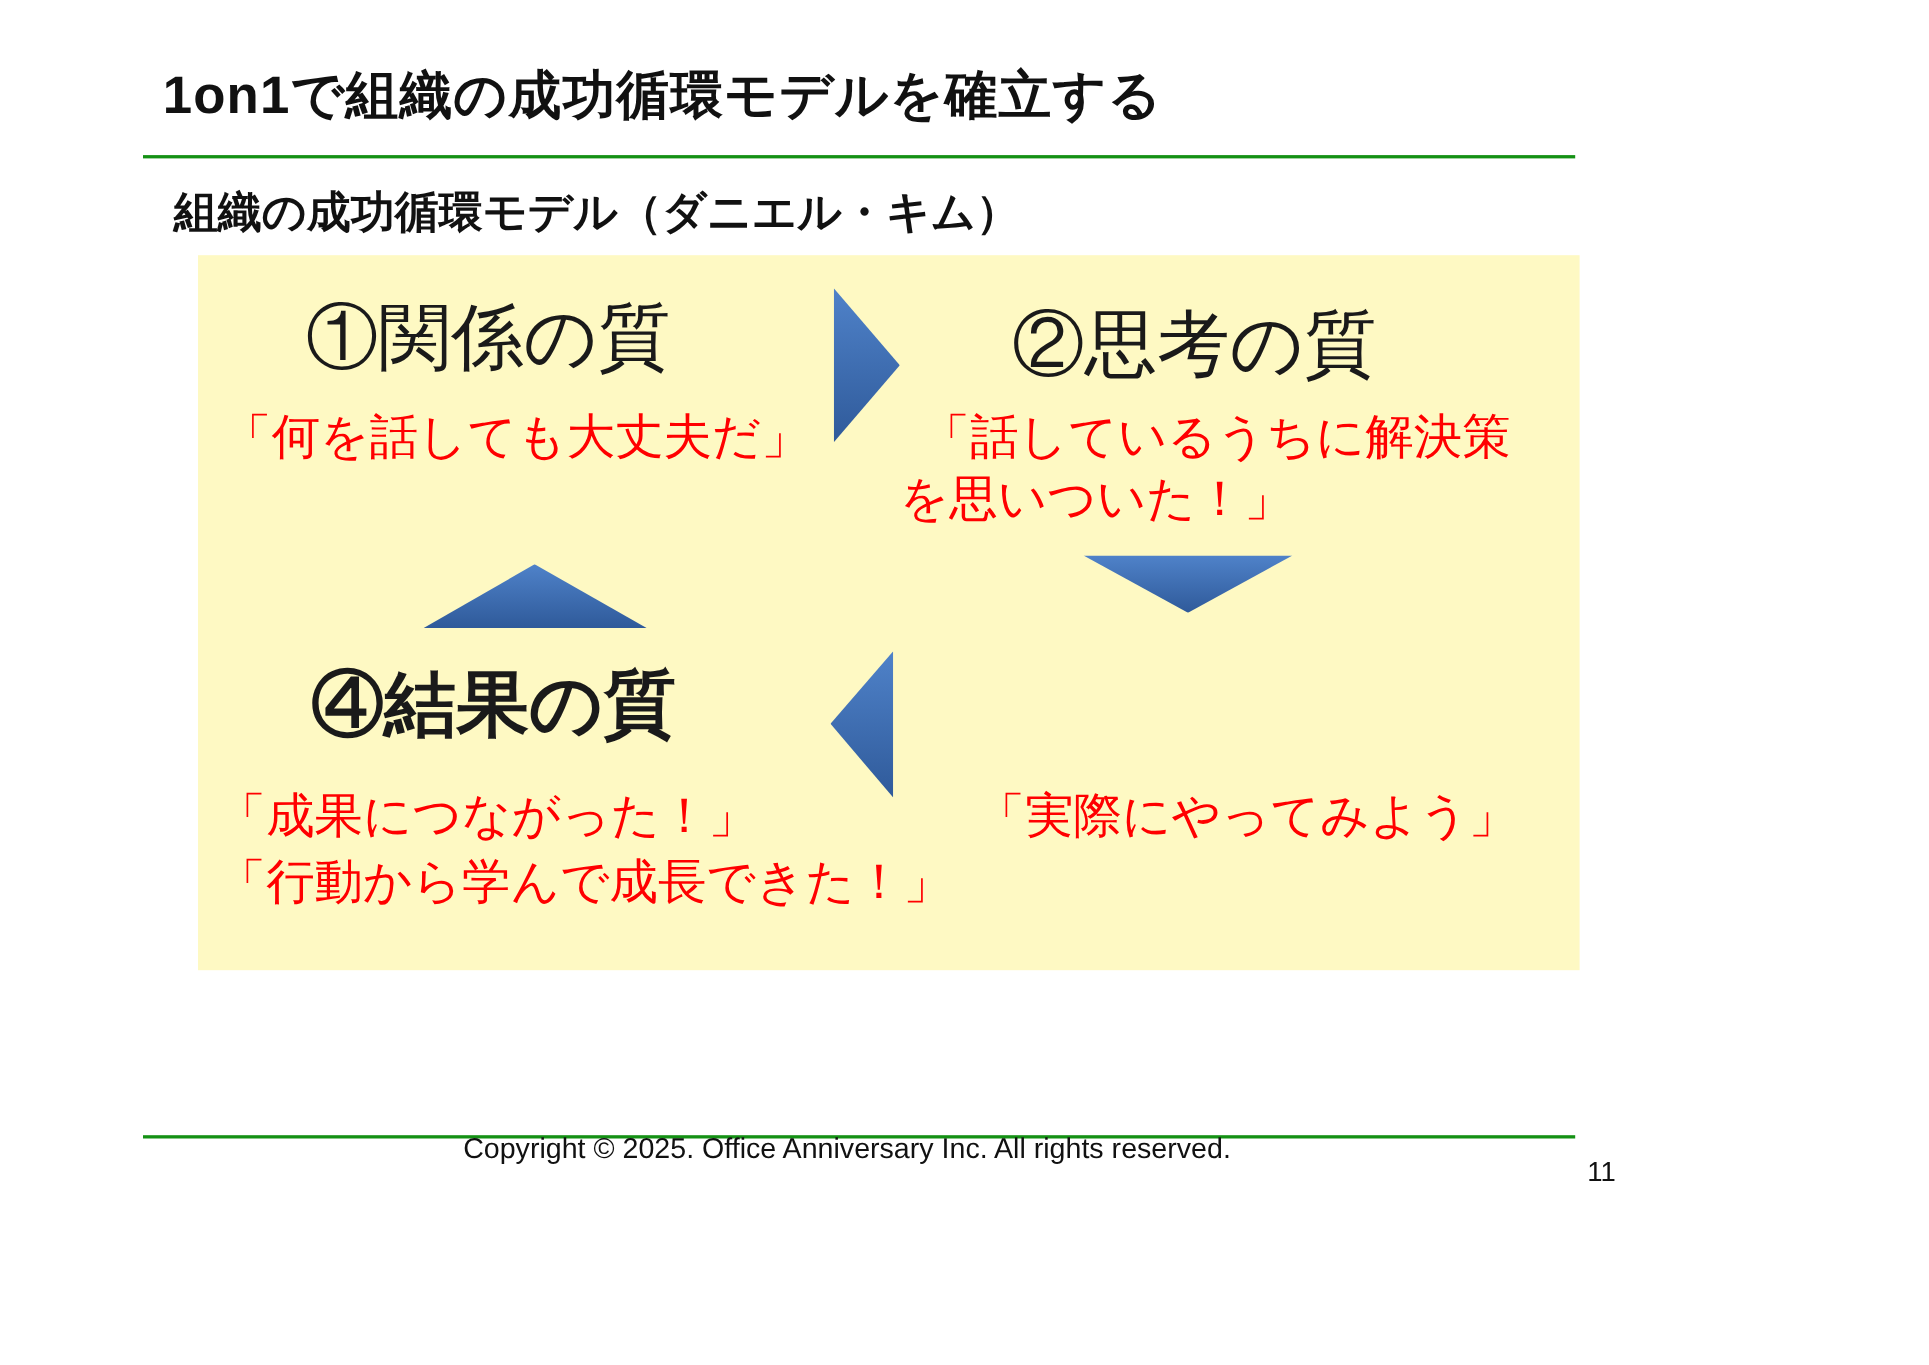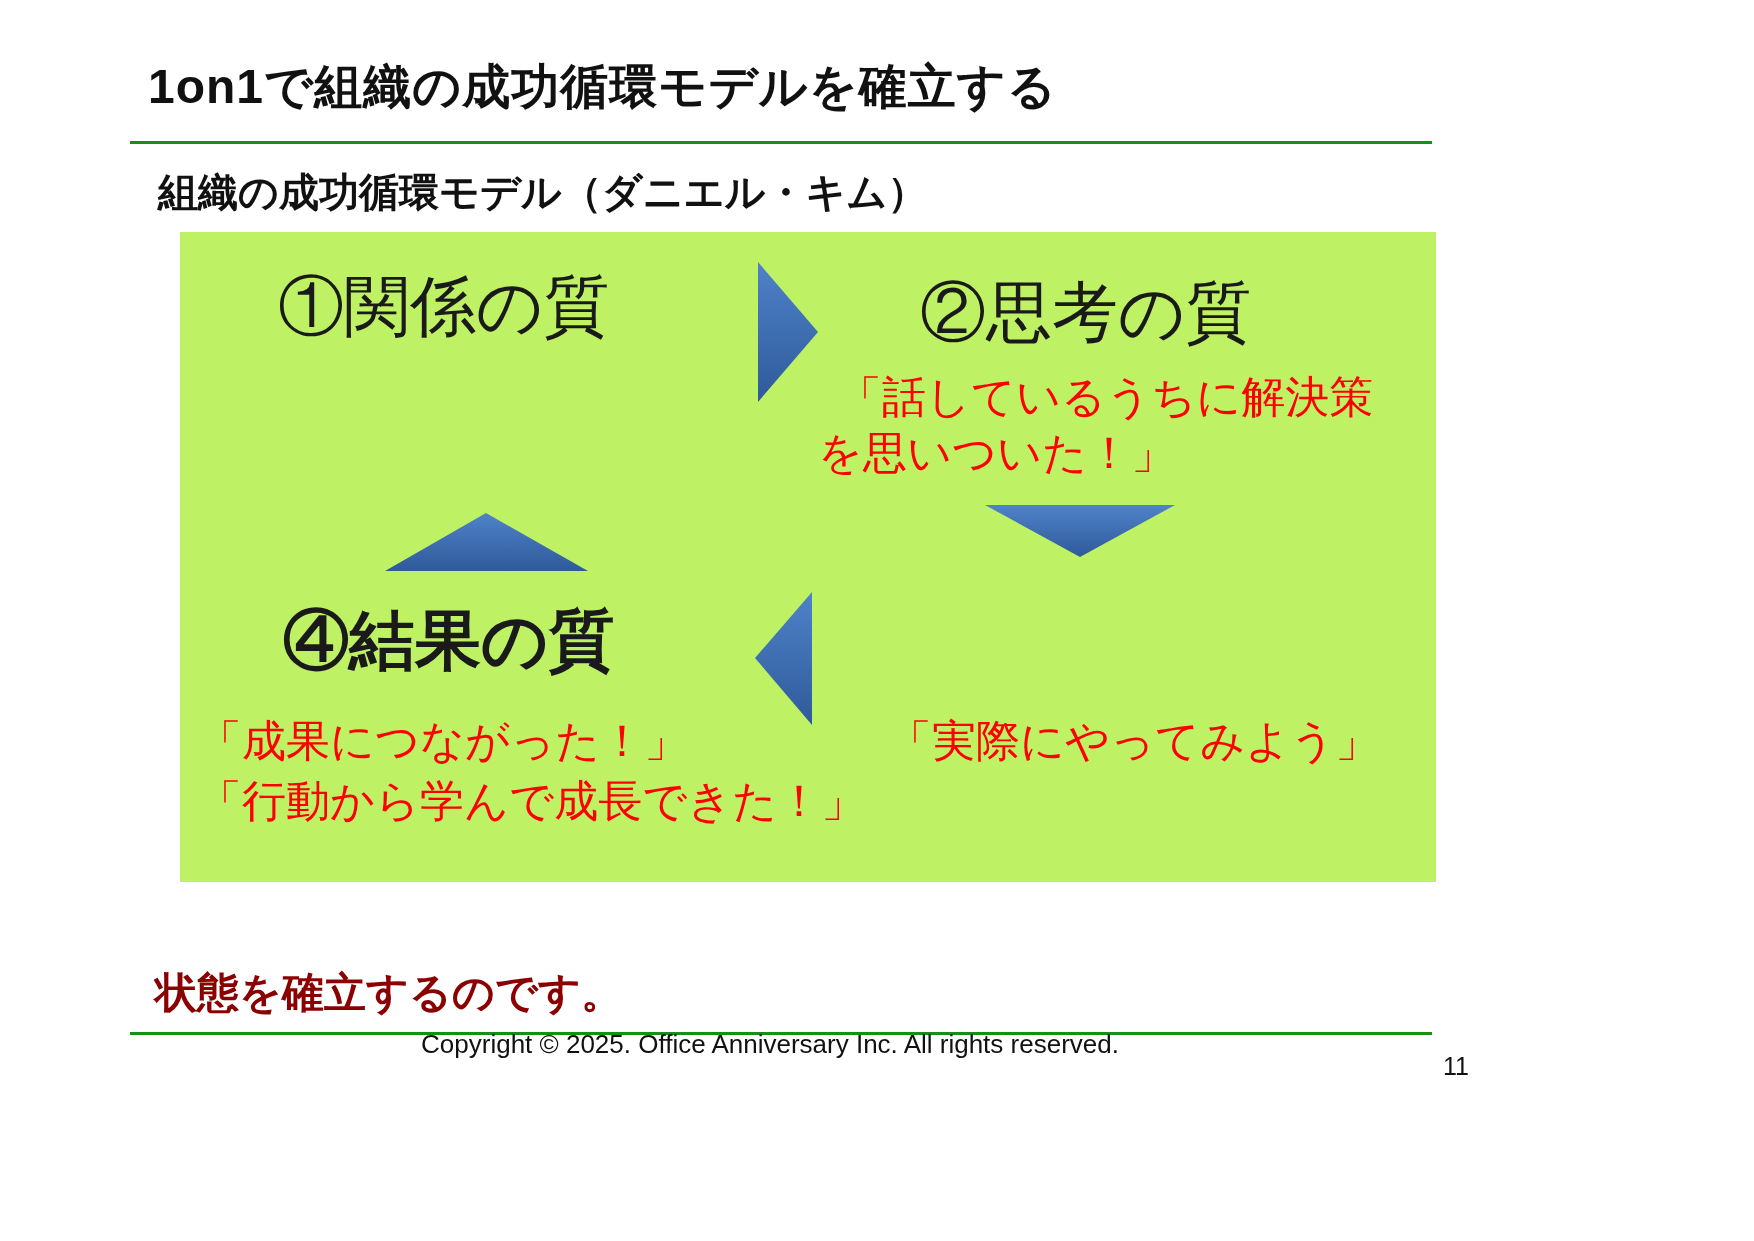--- a/index.html
+++ b/index.html
@@ -40,21 +40,21 @@
     font-weight: bold;
     color: #111111;
     white-space: nowrap;
   }
 
   .diagram-box {
     left: 180px;
     top: 232px;
     width: 1256px;
     height: 650px;
-    background: #bef264;
+    background: #fef9c3;
   }
 
   .node-label {
     font-size: 66px;
     font-weight: 500;
     color: #1a1a1a;
     white-space: nowrap;
   }
   .node1 { left: 278px; top: 262px; }
   .node2 { left: 920px; top: 268px; }
@@ -106,20 +106,21 @@
   <div class="abs rule rule-top"></div>
 
   <div class="abs subtitle">組織の成功循環モデル（ダニエル・キム）</div>
 
   <div class="abs diagram-box">
 
     <div class="abs node-label node1" style="left:98px; top:30px;">①関係の質</div>
     <div class="abs node-label node2" style="left:740px; top:36px;">②思考の質</div>
     <div class="abs node-label node4" style="left:103px; top:364px;font-weight:bold;">④結果の質</div>
 
+    <div class="abs quote" style="left:23px; top:136px;">「何を話しても大丈夫だ」</div>
     <div class="abs quote" style="left:658px; top:136px;">「話しているうちに解決策</div>
     <div class="abs quote" style="left:638px; top:192px;">を思いついた！」</div>
     <div class="abs quote" style="left:708px; top:480px;">「実際にやってみよう」</div>
     <div class="abs quote" style="left:18px; top:480px;">「成果につながった！」</div>
     <div class="abs quote" style="left:18px; top:540px;">「行動から学んで成長できた！」</div>
 
     <div class="abs arrow" style="left:578px; top:30px;">
       <svg width="60" height="140" viewBox="0 0 60 140">
         <defs>
           <linearGradient id="gR" x1="0" y1="0" x2="0" y2="1">
@@ -162,20 +163,19 @@
             <stop offset="0" stop-color="#4f82c9"></stop>
             <stop offset="1" stop-color="#2f5a9a"></stop>
           </linearGradient>
         </defs>
         <polygon points="101,0 203,58 0,58" fill="url(#gU)"></polygon>
       </svg>
     </div>
 
   </div>
 
-  <div class="abs message message-line2">状態を確立するのです。</div>
 
   <div class="abs rule rule-bottom"></div>
 
   <div class="abs footer">Copyright ©  2025. Office Anniversary Inc. All rights reserved.</div>
   <div class="abs page-number">11</div>
 
 </div>
 
 </body></html>

